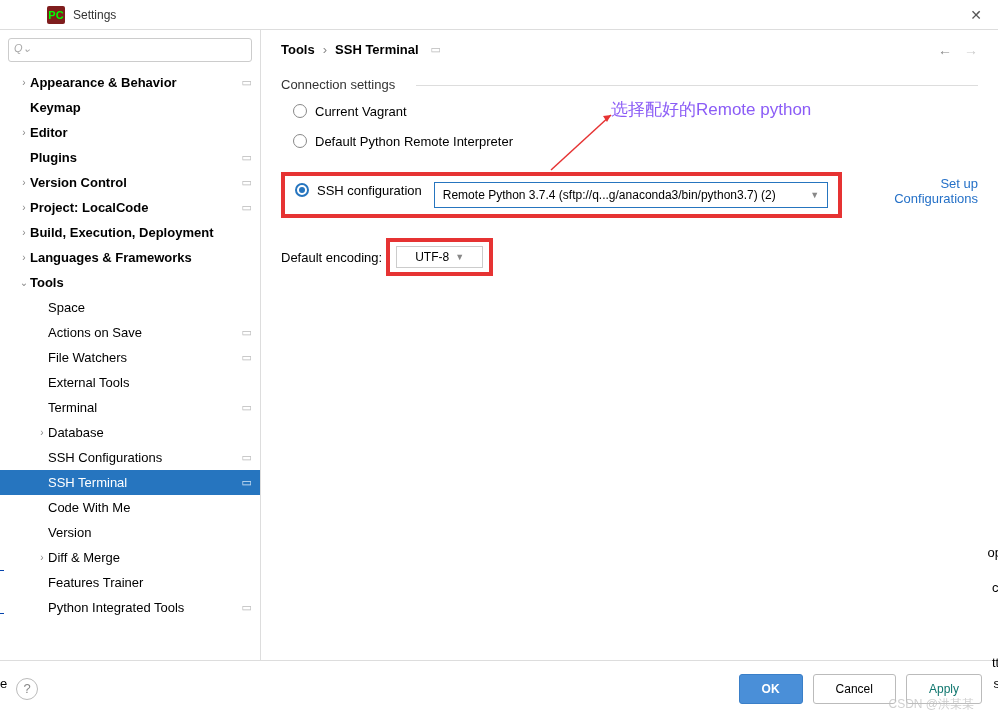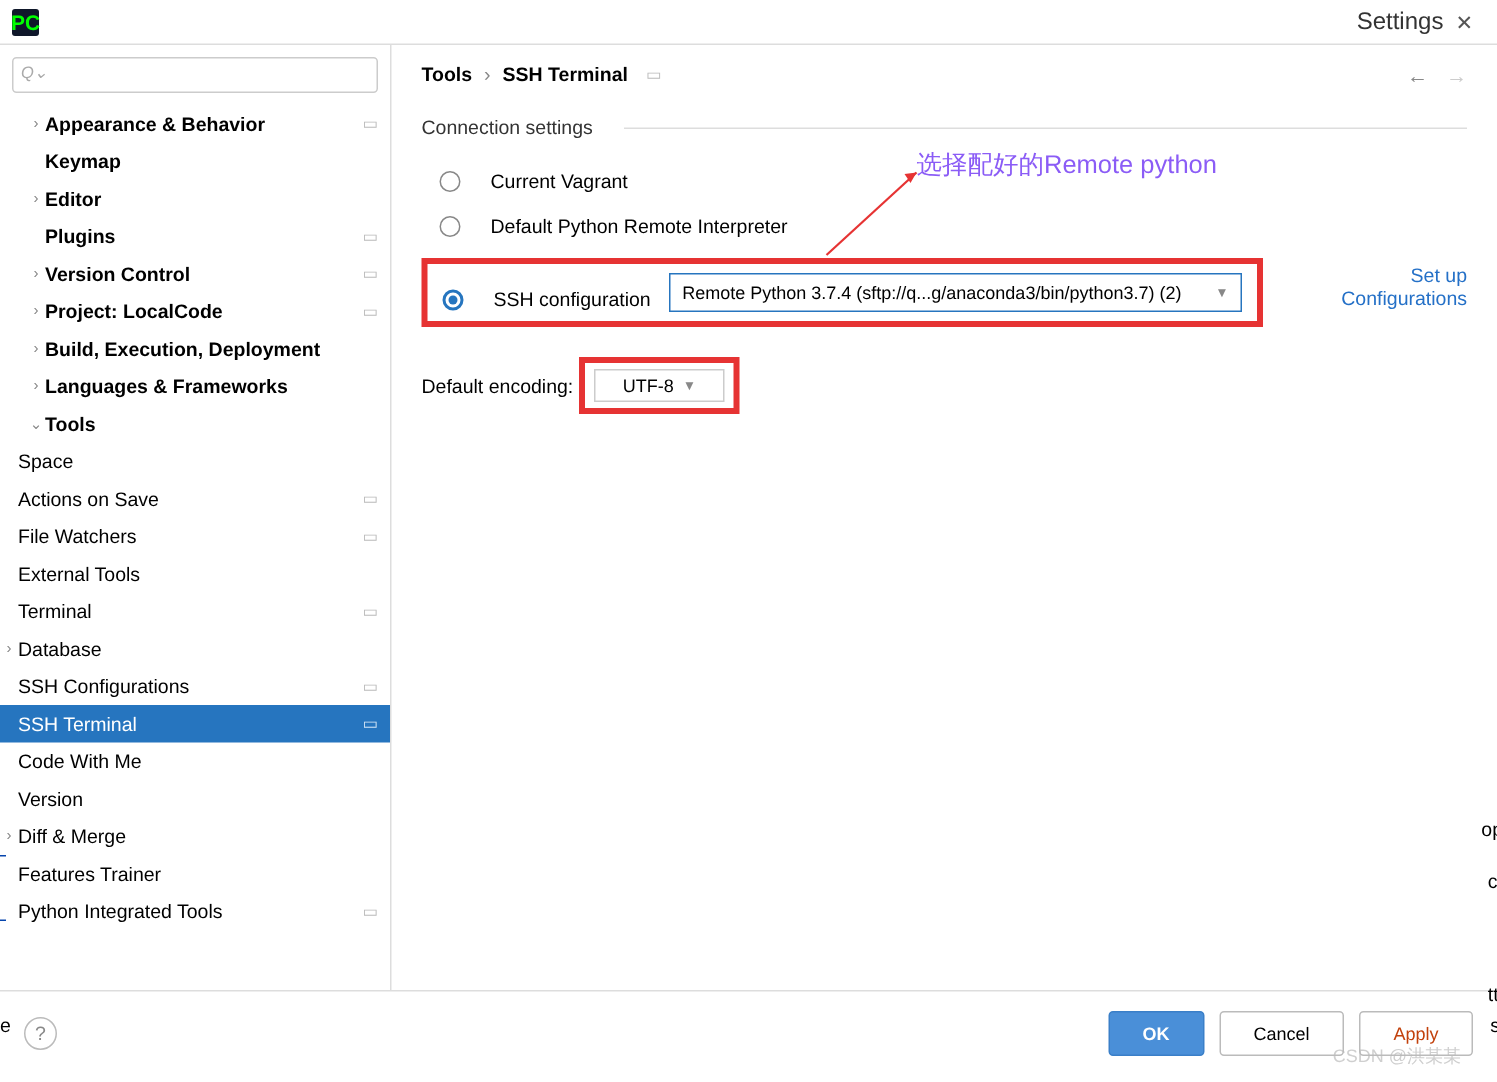--- a/index.html
+++ b/index.html
@@ -1,64 +1,64 @@
 <!DOCTYPE html>
 <html><head>
 <meta charset="utf-8">
 <style>
 * { box-sizing: border-box; margin: 0; padding: 0; font-family: "Segoe UI", Arial, sans-serif; }
 body { background: #fff; width: 998px; height: 721px; overflow: hidden; position: relative; }
 .titlebar { height: 30px; display: flex; align-items: center; padding: 0 8px; border-bottom: 1px solid #ddd; }
-.app-icon { width: 18px; height: 18px; background: #0f172a; color: #0f0; font-size: 14px; font-weight: bold; display: flex; align-items: center; justify-content: center; border-radius: 2px; margin-right: 8px; }
-.title-text { font-size: 16px; color: #333; flex: 1; text-align: right; }
+.app-icon { width: 18px; height: 18px; background: #7f1d1d; color: #0f0; font-size: 11px; font-weight: bold; display: flex; align-items: center; justify-content: center; border-radius: 2px; margin-right: 8px; margin-left: 39px; }
+.title-text { font-size: 12px; color: #333; flex: 1; }
 .close-x { font-size: 14px; color: #555; cursor: pointer; padding: 4px 8px; }
 .main-area { display: flex; height: 630px; }
 .sidebar { width: 261px; border-right: 1px solid #ddd; display: flex; flex-direction: column; }
 .search-wrap { padding: 8px; }
 .search-input { width: 100%; height: 24px; border: 1px solid #ccc; border-radius: 3px; padding: 0 20px 0 6px; font-size: 12px; background: #fff; }
 .search-rel { position: relative; }
 .search-rel::before { content: "Q⌄"; position: absolute; left: 6px; top: 4px; font-size: 11px; color: #aaa; font-style: italic; }
 .search-input { padding-left: 22px; }
 .tree { flex: 1; overflow-y: auto; font-size: 13px; }
 .tree-item { display: flex; align-items: center; height: 25px; padding-right: 8px; cursor: pointer; position: relative; }
 .tree-item.selected { background: #2675bf; color: #fff; }
 .tree-item.selected .sep { color: #cfe3f5; }
 .caret { width: 12px; display: inline-block; text-align: center; color: #888; font-size: 10px; }
 .bold { font-weight: bold; }
 .indent0 { padding-left: 18px; }
-.indent1 { }
+.indent1 { padding-left: 36px; }
 .sep { position: absolute; right: 8px; color: #bbb; font-size: 11px; }
 .content { flex: 1; padding: 12px 20px; position: relative; }
 .breadcrumb { display: flex; align-items: center; gap: 8px; font-size: 13px; margin-bottom: 20px; }
 .breadcrumb b { font-weight: bold; }
 .bc-sep { color: #888; }
 .nav-arrows { position: absolute; right: 20px; top: 12px; display: flex; gap: 12px; color: #888; font-size: 14px; }
 .nav-arrows span:last-child { color: #ccc; }
 .fieldset-title { font-size: 13px; color: #333; position: relative; margin-bottom: 12px; }
 .fieldset-title::after { content: ""; display: block; position: absolute; left: 135px; right: 0; top: 50%; height: 1px; background: #ddd; }
-.radio-row { display: flex; align-items: flex-end; gap: 20px; font-size: 13px; margin: 6px 0 6px 12px; height: 24px; }
+.radio-row { display: flex; align-items: flex-start; gap: 8px; font-size: 13px; margin: 6px 0 6px 12px; height: 24px; }
 .radio { width: 14px; height: 14px; border: 1px solid #888; border-radius: 50%; display: inline-flex; align-items: center; justify-content: center; }
 .radio.checked { border-color: #2675bf; border-width: 2px; }
 .radio.checked::after { content: ""; width: 6px; height: 6px; background: #2675bf; border-radius: 50%; }
 .ssh-box { border: 4px solid #e63333; padding: 6px 10px; display: flex; align-items: center; gap: 12px; margin-top: 8px; width: 566px; }
 .combo { border: 1px solid #2675bf; background: #fff; height: 26px; display: flex; align-items: center; padding: 0 8px; font-size: 12px; flex: 1; justify-content: space-between; }
 .combo .dd { color: #888; font-size: 9px; }
 .link { color: #2470c7; font-size: 13px; cursor: pointer; margin-left: 12px; text-align: right; }
 .encoding-row { display: flex; align-items: center; margin-top: 20px; font-size: 13px; gap: 4px; }
 .enc-box { border: 4px solid #e63333; padding: 4px 6px; display: inline-flex; }
 .enc-combo { border: 1px solid #ccc; background: #fff; height: 22px; display: flex; align-items: center; padding: 0 18px; font-size: 12px; gap: 6px; }
 .enc-combo .dd { color: #888; font-size: 9px; }
 .annotation { position: absolute; color: #8b5cf6; font-size: 17px; }
 .arrow-svg { position: absolute; }
 .footer { height: 56px; border-top: 1px solid #ddd; display: flex; align-items: center; padding: 0 16px; gap: 10px; }
 .help-icon { width: 22px; height: 22px; border: 1px solid #bbb; border-radius: 50%; display: flex; align-items: center; justify-content: center; color: #888; font-size: 13px; cursor: pointer; }
 .spacer { flex: 1; }
 .btn { height: 30px; padding: 0 22px; font-size: 12px; border: 1px solid #bbb; background: #fff; border-radius: 3px; cursor: pointer; }
 .btn.primary { background: #4a8fd8; border-color: #3a7fc8; color: #fff; font-weight: bold; }
-.btn.disabled { color: #c2410c; cursor: default; }
+.btn.disabled { color: #0f766e; cursor: default; }
 .watermark { position: absolute; right: 24px; bottom: 8px; color: #bbb; font-size: 12px; opacity: .7; }
 .outside { position: absolute; font-size: 13px; }
 .bluelink { color: #0645ad; border-bottom: 1px solid #0645ad; }
 </style>
 </head>
 <body>
 
 <div class="titlebar">
   <div class="app-icon">PC</div>
   <div class="title-text">Settings</div>

